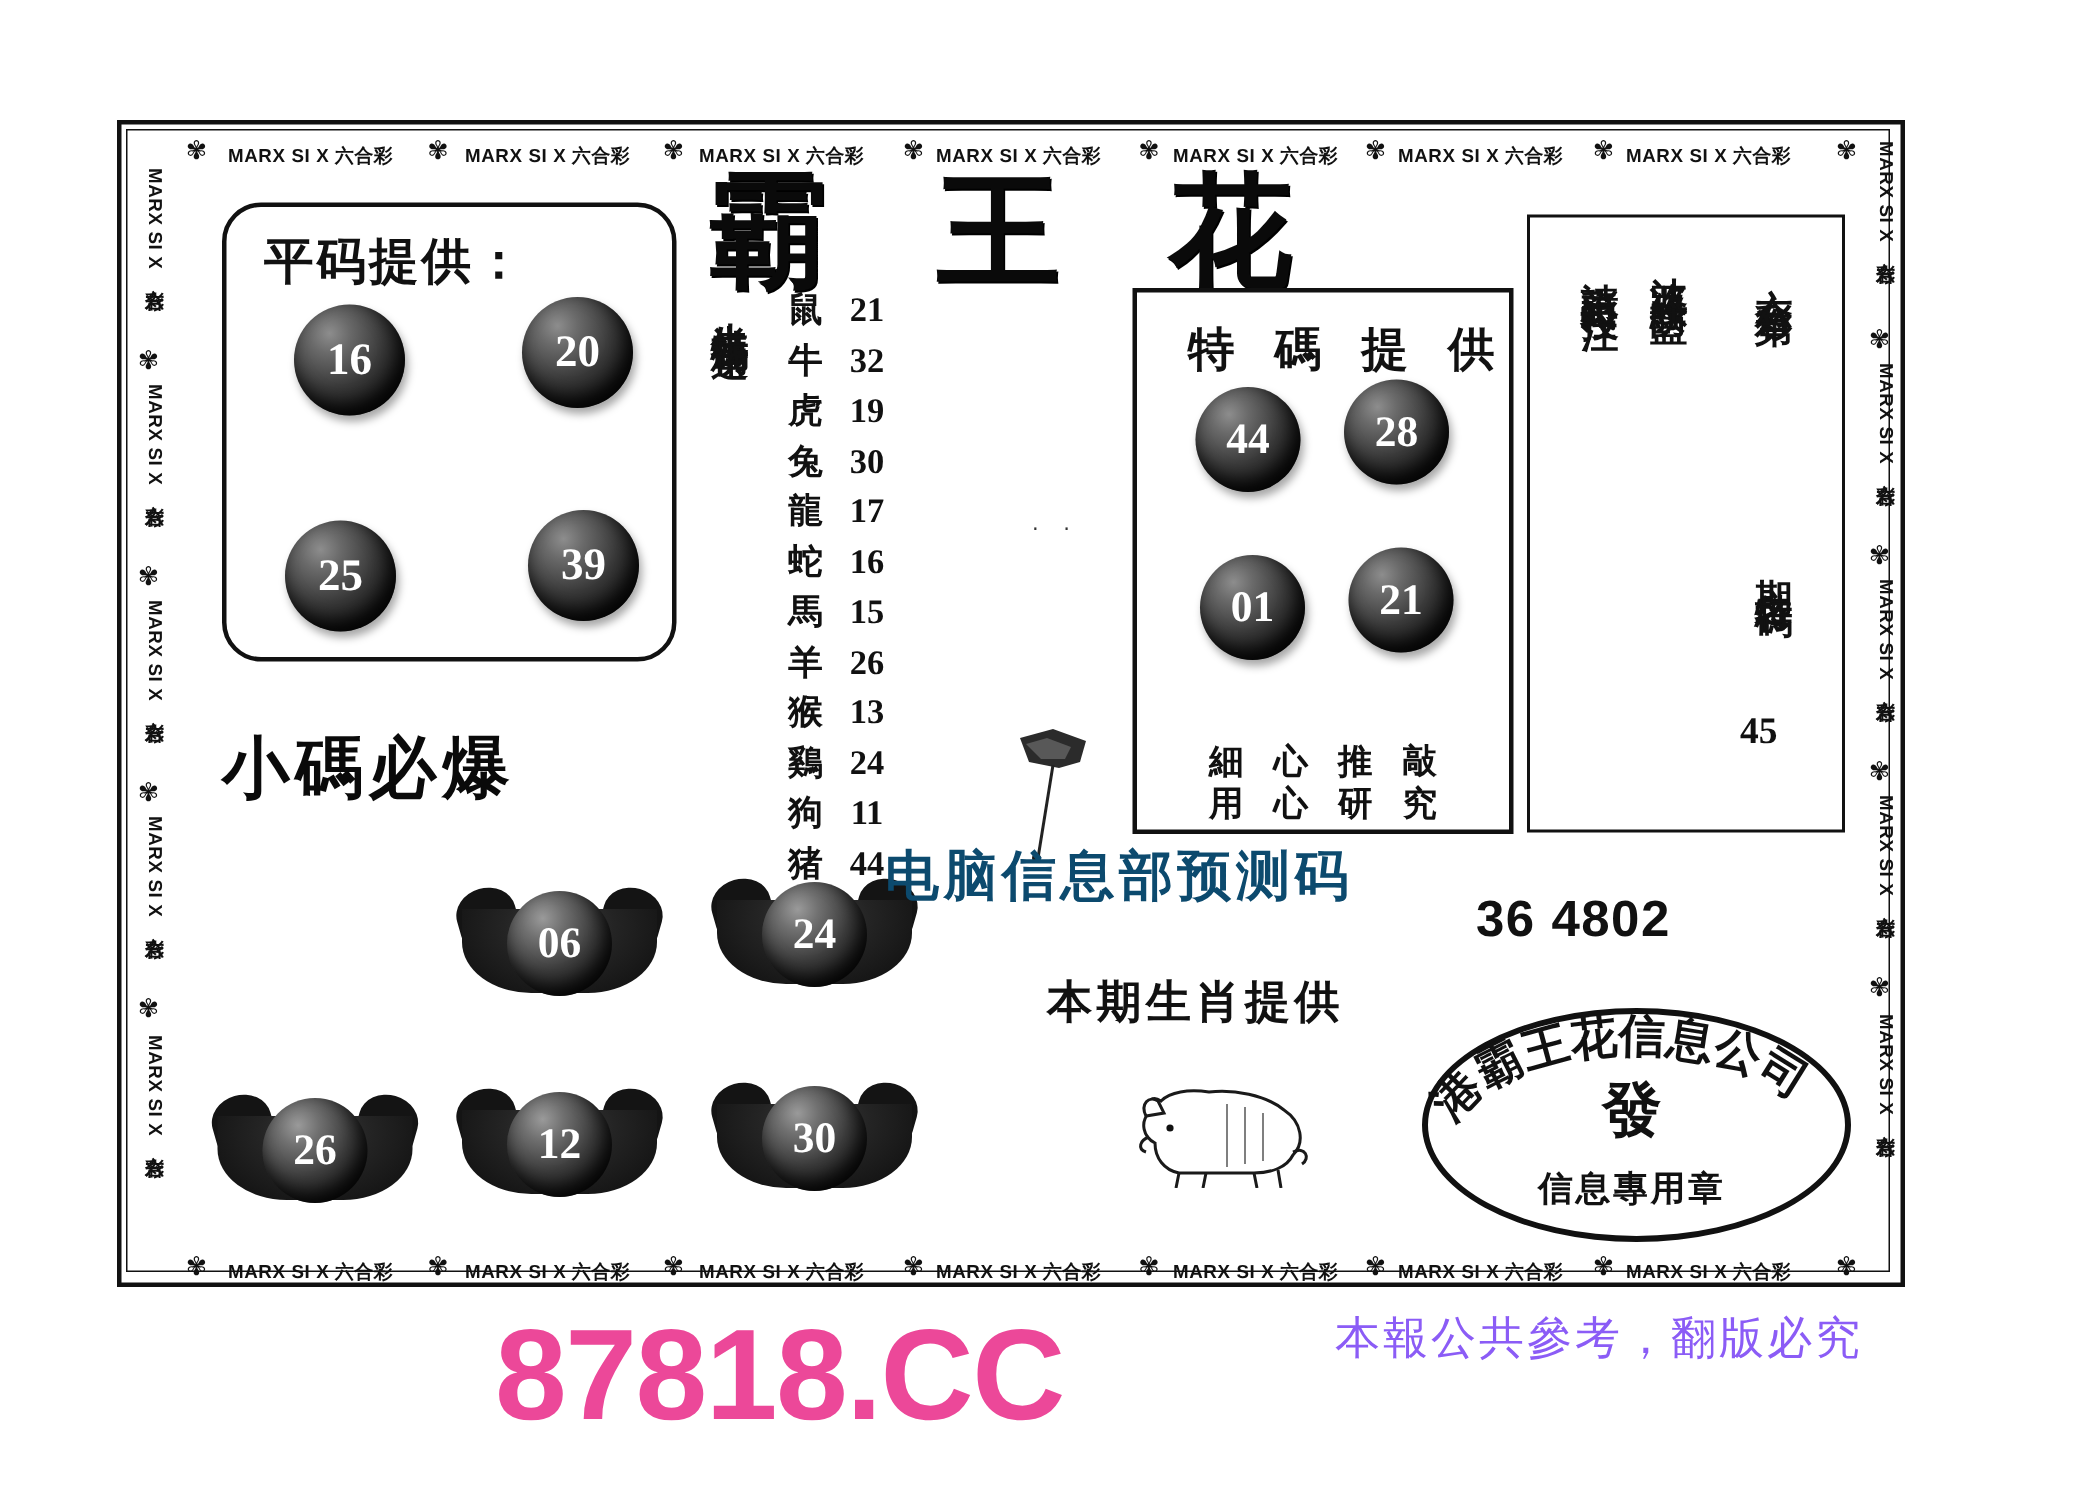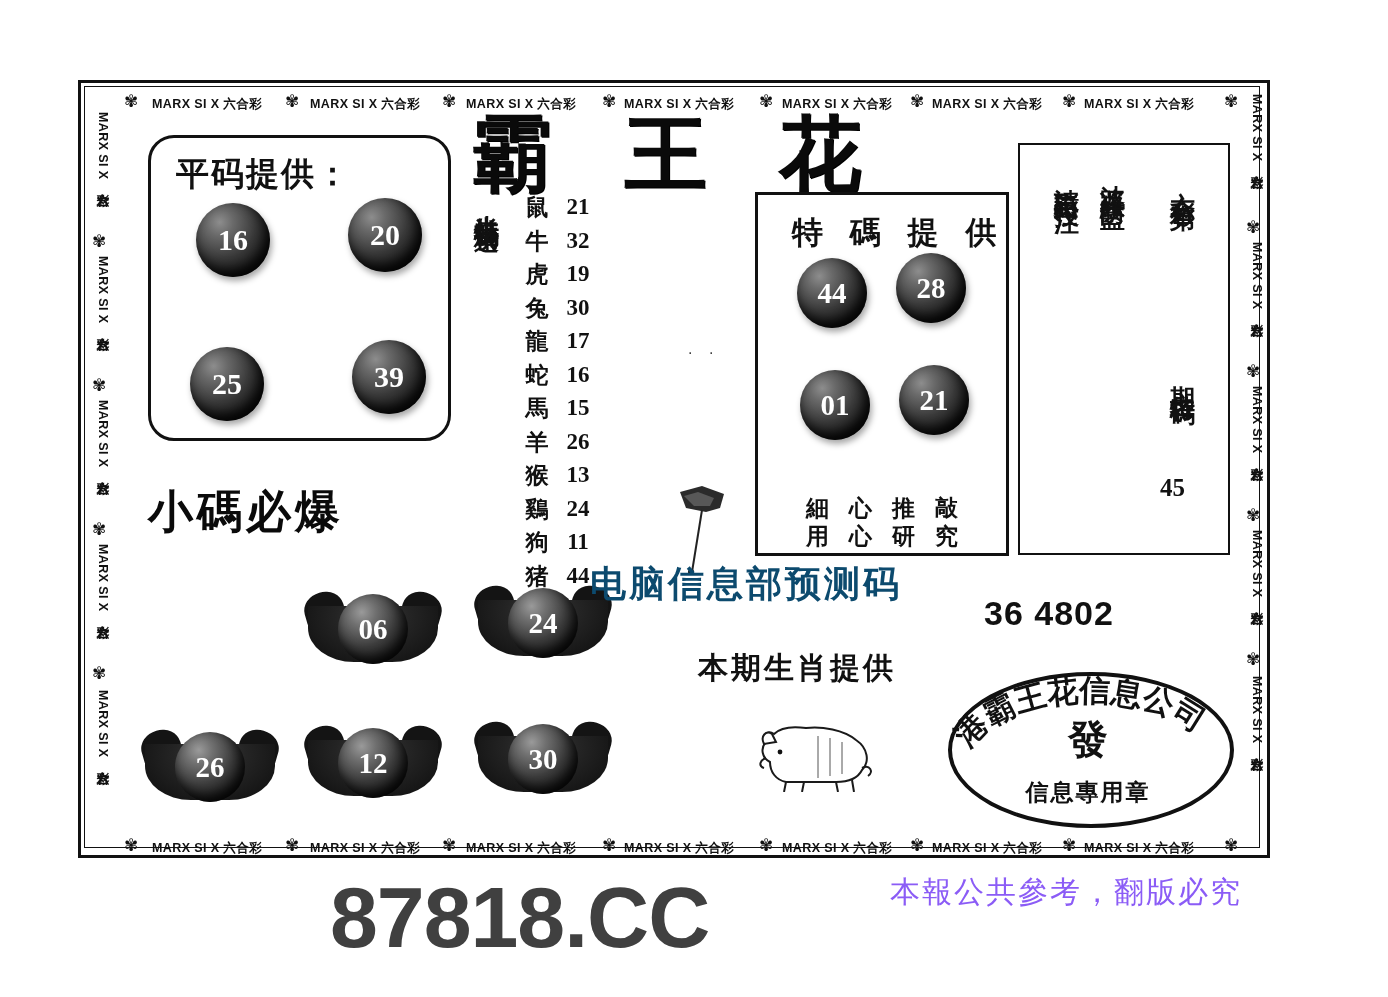--- a/index.html
+++ b/index.html
@@ -349,21 +349,21 @@
     color: #f0673b;
     letter-spacing: 2px;
   }
   .footer-url {
     position: absolute;
     left: 330px;
     top: 868px;
     font-family: "Liberation Sans", sans-serif;
     font-weight: bold;
     font-size: 86px;
-    color: #404040;
+    color: #ec4899;
     letter-spacing: -1px;
   }
 
   
   .pig {
     position: absolute;
     left: 752px;
     top: 718px;
     width: 126px;
     height: 74px;

